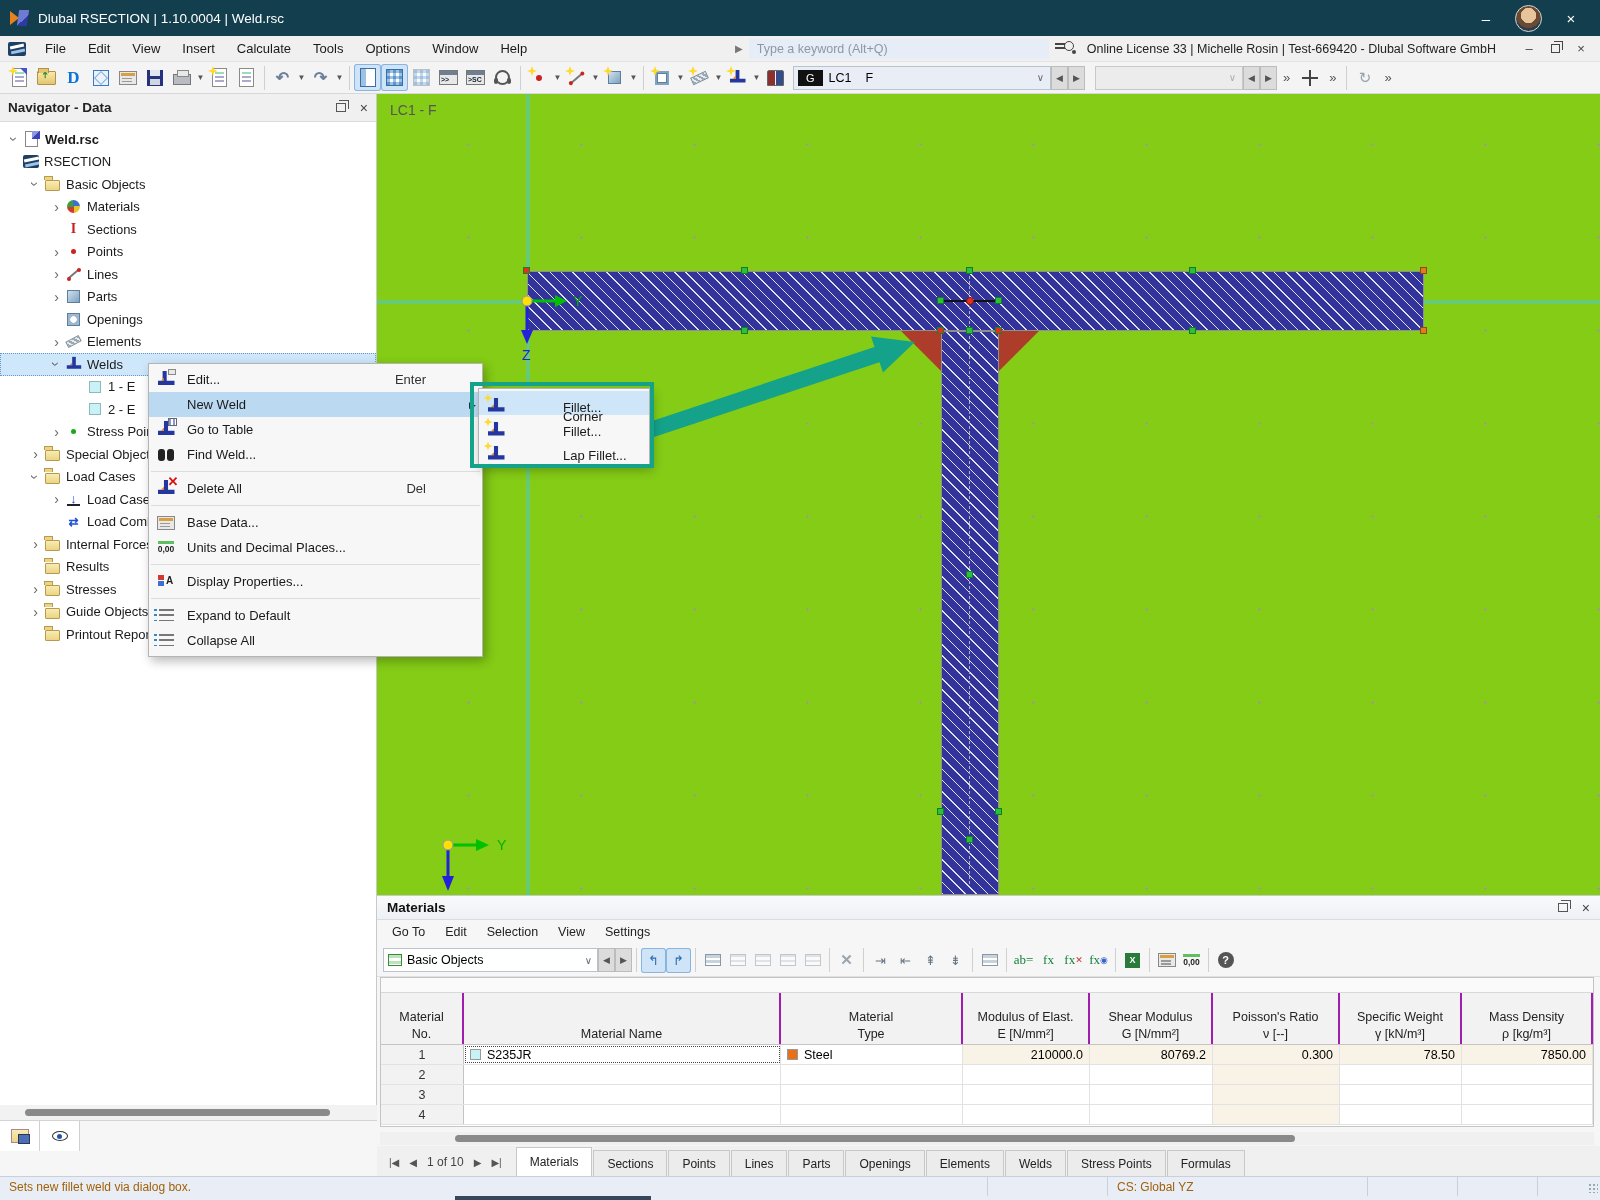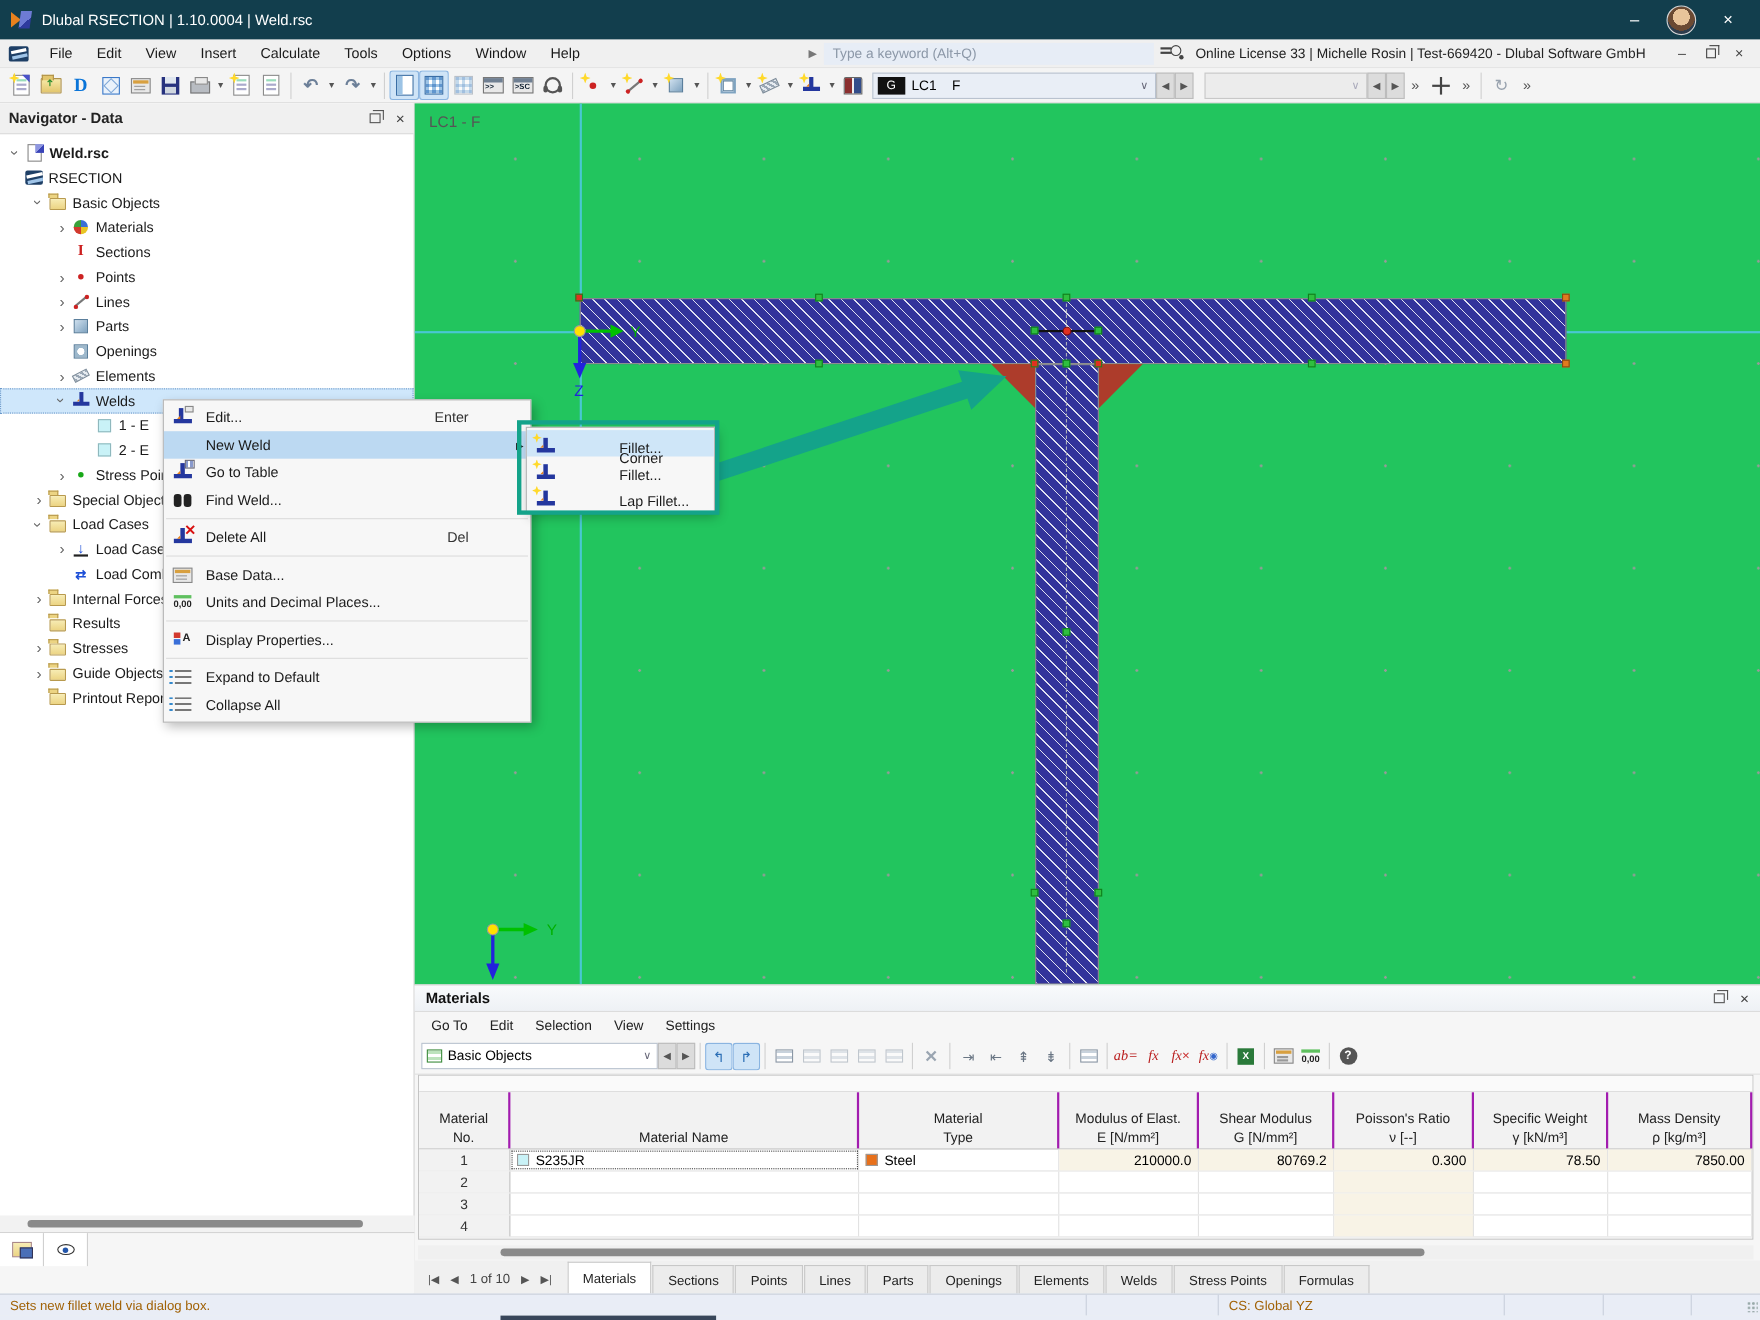--- a/index.html
+++ b/index.html
@@ -130,21 +130,21 @@
   .nav-hscroll { position:absolute; left:0; bottom:56px; width:377px; height:15px; background:#f2f2f2; }
   .nav-hscroll .thumb { position:absolute; left:25px; top:4px; width:305px; height:7px; background:#8a8a8a; border-radius:4px; }
   .nav-foot { position:absolute; left:0; bottom:0; width:377px; height:56px; border-top:1px solid #d4d4d4; background:#f6f6f6; display:flex; align-items:flex-start; }
   .foot-btn { width:40px; height:30px; border-right:1px solid #d0d0d0; display:flex; align-items:center; justify-content:center; background:#fff; }
   .ico-navview { width:18px; height:14px; background:linear-gradient(#f7ecb4,#ecd483); border:1px solid #a88; position:relative; }
   .ico-navview::after { content:""; position:absolute; right:-2px; bottom:-2px; width:10px; height:8px; background:#4a6fb8; border:1px solid #335; }
   .ico-eye { width:16px; height:10px; border:1.6px solid #333; border-radius:50%; position:relative; }
   .ico-eye::before { content:""; position:absolute; left:4px; top:1.5px; width:5px; height:5px; border-radius:50%; background:#2255aa; }
 
   
-  .viewport { position:absolute; left:377px; top:94px; width:1223px; height:801px; background:#22c55e; overflow:hidden; }
+  .viewport { position:absolute; left:377px; top:94px; width:1223px; height:801px; background:#84cc16; overflow:hidden; }
   .griddots { position:absolute; inset:0; background-image:radial-gradient(circle,#9a9a9a 1px,transparent 1.4px); background-size:113px 93px; background-position:35px 97px; }
   .axis-v { position:absolute; left:150px; top:0; width:1.6px; height:100%; background:#49c7d2; }
   .axis-h { position:absolute; left:0; top:207px; width:100%; height:1.6px; background:#49c7d2; }
   .view-label { position:absolute; left:13px; top:8px; font-size:14px; color:#555; }
   .flange { position:absolute; left:150px; top:177px; width:897px; height:60px; }
   .web { position:absolute; left:564px; top:237px; width:58px; height:564px; }
   .steel { background-color:#32339b; background-image:repeating-linear-gradient(45deg, rgba(255,255,255,.85) 0 1px, transparent 1px 8px); border:1.4px solid #8f8f8f; }
   .weldtri { position:absolute; top:237px; width:40px; height:40px; background:#ad3c2b; }
   .weldtri.L { left:524px; clip-path:polygon(0 0,100% 0,100% 100%); }
   .weldtri.R { left:622px; clip-path:polygon(0 0,100% 0,0 100%); }
@@ -197,21 +197,21 @@
   .mat-menu span { padding:3px 9px; }
   .mat-toolbar { height:33px; display:flex; align-items:center; padding-left:6px; border-bottom:1px solid #e0e0e0; }
   .mcombo { width:215px; height:24px; background:#fff; border:1px solid #b9c2cf; display:flex; align-items:center; font-size:12.5px; padding-left:4px; }
   .mcombo .vee { margin-left:auto; color:#667; font-size:10px; padding-right:5px; }
   .ico-tgreen { width:14px; height:12px; background:repeating-linear-gradient(#bde3bd 0 3px,#fff 3px 6px); border:1px solid #3a8a3a; margin-right:5px; }
   .mbtn { width:25px; height:25px; border-radius:3px; display:flex; align-items:center; justify-content:center; position:relative; flex:none; color:#6a7684; font-size:13px; }
   .mbtn.active { background:#cfe4f7; box-shadow:inset 0 0 0 1px #8ab4e0; color:#2a6db5; }
   .mtbl-ic { width:16px; height:12px; border:1px solid #8a97a5; background:repeating-linear-gradient(#c8d2dc 0 2.5px,#fff 2.5px 5px); }
   .mtbl-ic.dim { opacity:.5; }
   .bigx { color:#9aa5b1; font-weight:bold; font-size:15px; }
-  .fxlbl { font-style:italic; font-family:"Liberation Serif",serif; font-size:13px; color:#b91c1c; }
+  .fxlbl { font-family:"Liberation Serif",serif; font-size:13px; color:#15803d; }
   .ico-excel { width:15px; height:15px; background:#2a7a3a; color:#fff; font-size:9px; font-weight:bold; display:flex; align-items:center; justify-content:center; }
   .ico-help { width:16px; height:16px; border-radius:50%; background:#555; color:#fff; font-size:11px; font-weight:bold; display:flex; align-items:center; justify-content:center; }
 
   .mtable { position:absolute; left:3px; top:81px; width:1214px; height:150px; background:#fff; border:1px solid #c4c4c4; font-size:12.5px; }
   .mt-blank { height:15px; border-bottom:1px solid #d8d8d8; background:#fafafa; }
   .mt-head { display:flex; height:52px; background:#f2f2f2; border-bottom:1px solid #c4c4c4; }
   .mt-head .hc { border-right:2px solid #a21caf; display:flex; flex-direction:column; align-items:center; justify-content:flex-end; padding-bottom:3px; gap:3px; color:#222; }
   .mt-row { display:flex; height:20px; border-bottom:1px solid #e2e2e2; }
   .mt-row .c { border-right:1px solid #e2e2e2; display:flex; align-items:center; padding:0 6px; }
   .mt-row .num { justify-content:flex-end; }

